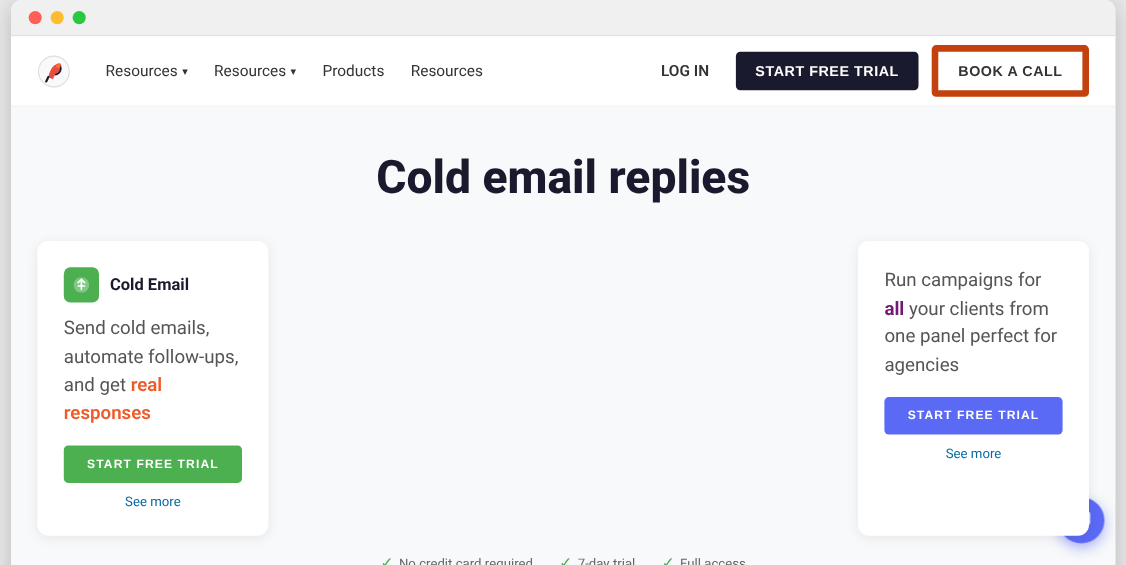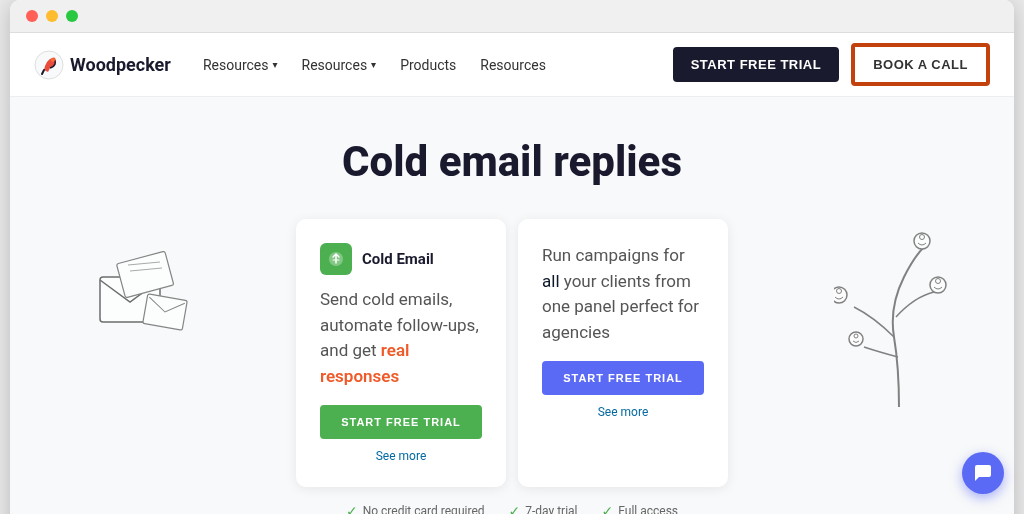--- a/index.html
+++ b/index.html
@@ -95,21 +95,21 @@
       border-radius: 4px;
       cursor: pointer;
       letter-spacing: 0.5px;
     }
     .btn-book-call {
       background: white;
       color: #333;
       font-size: 13px;
       font-weight: 700;
       padding: 10px 18px;
-      border: 4px solid #c2410c;
+      border: 6px solid #c2410c;
       border-radius: 4px;
       cursor: pointer;
       letter-spacing: 0.5px;
     }
 
     
     .hero {
       background: #f8f9fa;
       padding: 40px 24px 20px;
       text-align: center;
@@ -123,21 +123,21 @@
       color: #1a1a2e;
       line-height: 1.2;
       margin-bottom: 32px;
       position: relative;
       z-index: 2;
     }
 
     
     .cards-row {
       display: flex;
-      justify-content: center;
+      justify-content: space-between;
       gap: 12px;
       position: relative;
       z-index: 2;
       margin-bottom: 16px;
     }
     .card {
       background: white;
       border-radius: 10px;
       padding: 24px;
       width: 210px;
@@ -167,22 +167,22 @@
       font-size: 17px;
       color: #555;
       line-height: 1.5;
       margin-bottom: 16px;
     }
     .card-desc .highlight {
       color: #f05a28;
       font-weight: 600;
     }
     .card-desc .highlight-blue {
-      color: #0f172a;
-      font-weight: 400;
+      color: #701a75;
+      font-weight: 700;
     }
     .btn-card-trial-green {
       background: #4CAF50;
       color: white;
       border: none;
       border-radius: 4px;
       padding: 11px 0;
       width: 100%;
       font-size: 11px;
       font-weight: 800;
@@ -268,41 +268,41 @@
   <nav class="navbar">
     <div class="nav-logo">
 
       <svg class="logo-icon" viewBox="0 0 30 30" fill="none" xmlns="http://www.w3.org/2000/svg">
         <circle cx="15" cy="15" r="14" fill="#f8f9fa" stroke="#ddd" stroke-width="1"></circle>
         <path d="M10 20 Q12 10 18 8 Q22 6 22 12 Q22 16 16 18 L14 22 Z" fill="#e74c3c"></path>
         <path d="M16 18 Q20 17 21 14 Q22 10 18 9" stroke="#1a1a2e" stroke-width="1.5" fill="none"></path>
         <circle cx="19" cy="10" r="2" fill="#ff6b35"></circle>
         <path d="M10 20 L8 24" stroke="#1a1a2e" stroke-width="2" stroke-linecap="round"></path>
       </svg>
-      <span class="logo-text">Woodpecker</span>
     </div>
 
     <div class="nav-links">
       <span class="nav-link">
         <span>Resources</span>
         <span class="chevron">▾</span>
       </span>
       <span class="nav-link">
         <span>Resources</span>
         <span class="chevron">▾</span>
       </span>
       <span class="nav-link">
         <span>Products</span>
       </span>
       <span class="nav-link">
         <span>Resources</span>
       </span>
     </div>
 
     <div class="nav-actions">
+      <span class="btn-login">LOG IN</span>
       <button class="btn-start-trial">START FREE TRIAL</button>
       <button class="btn-book-call">BOOK A CALL</button>
     </div>
   </nav>
 
   <div class="hero">
     <h1 class="hero-title">
       <span>Cold email replies</span><br>
     </h1>
 

